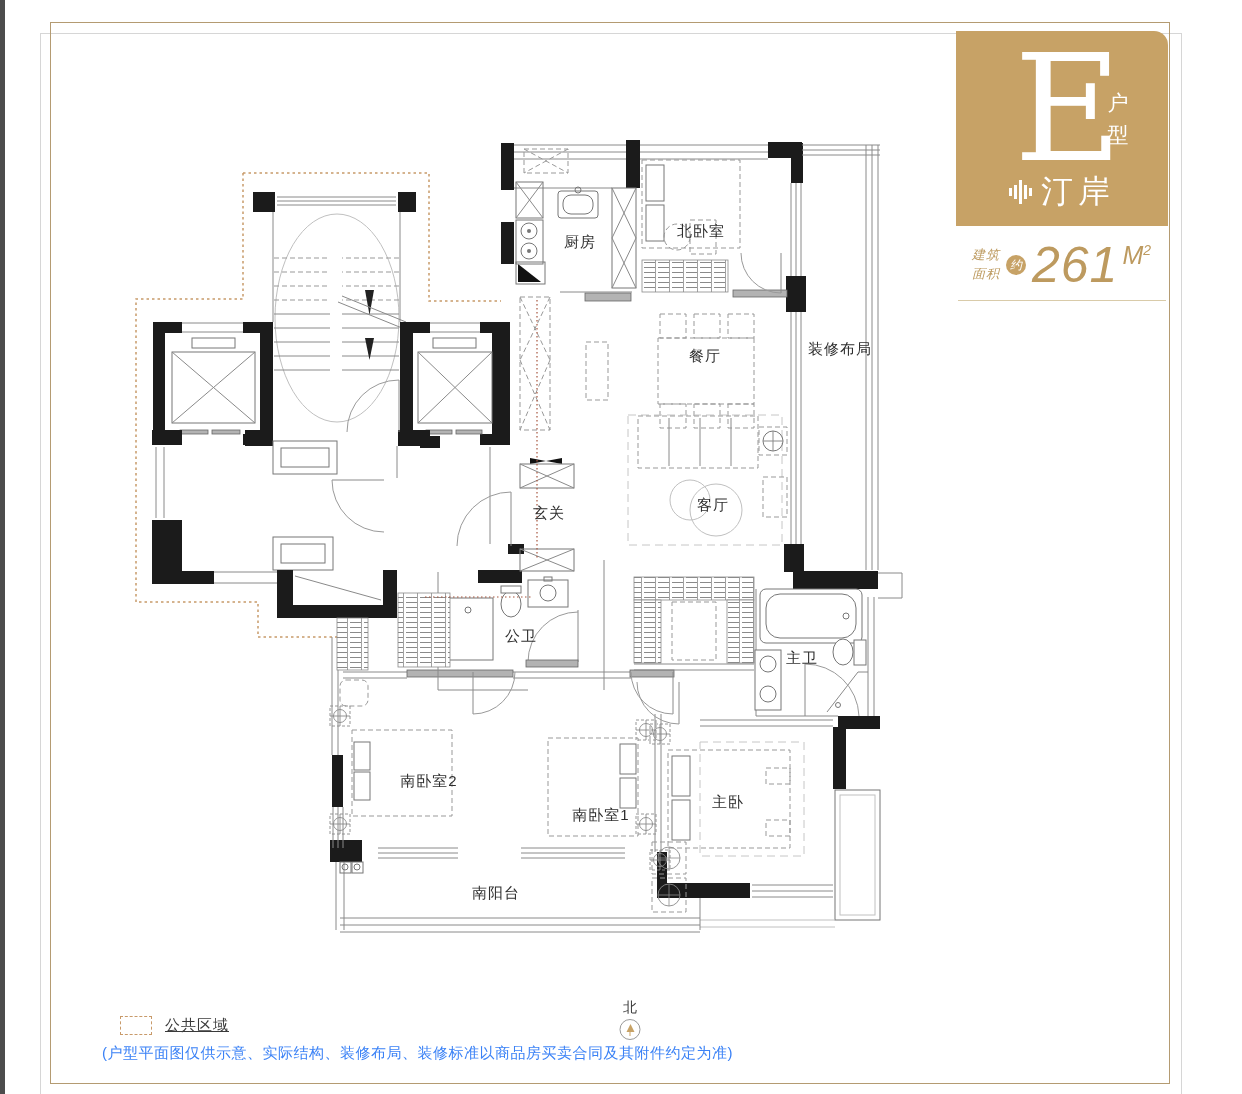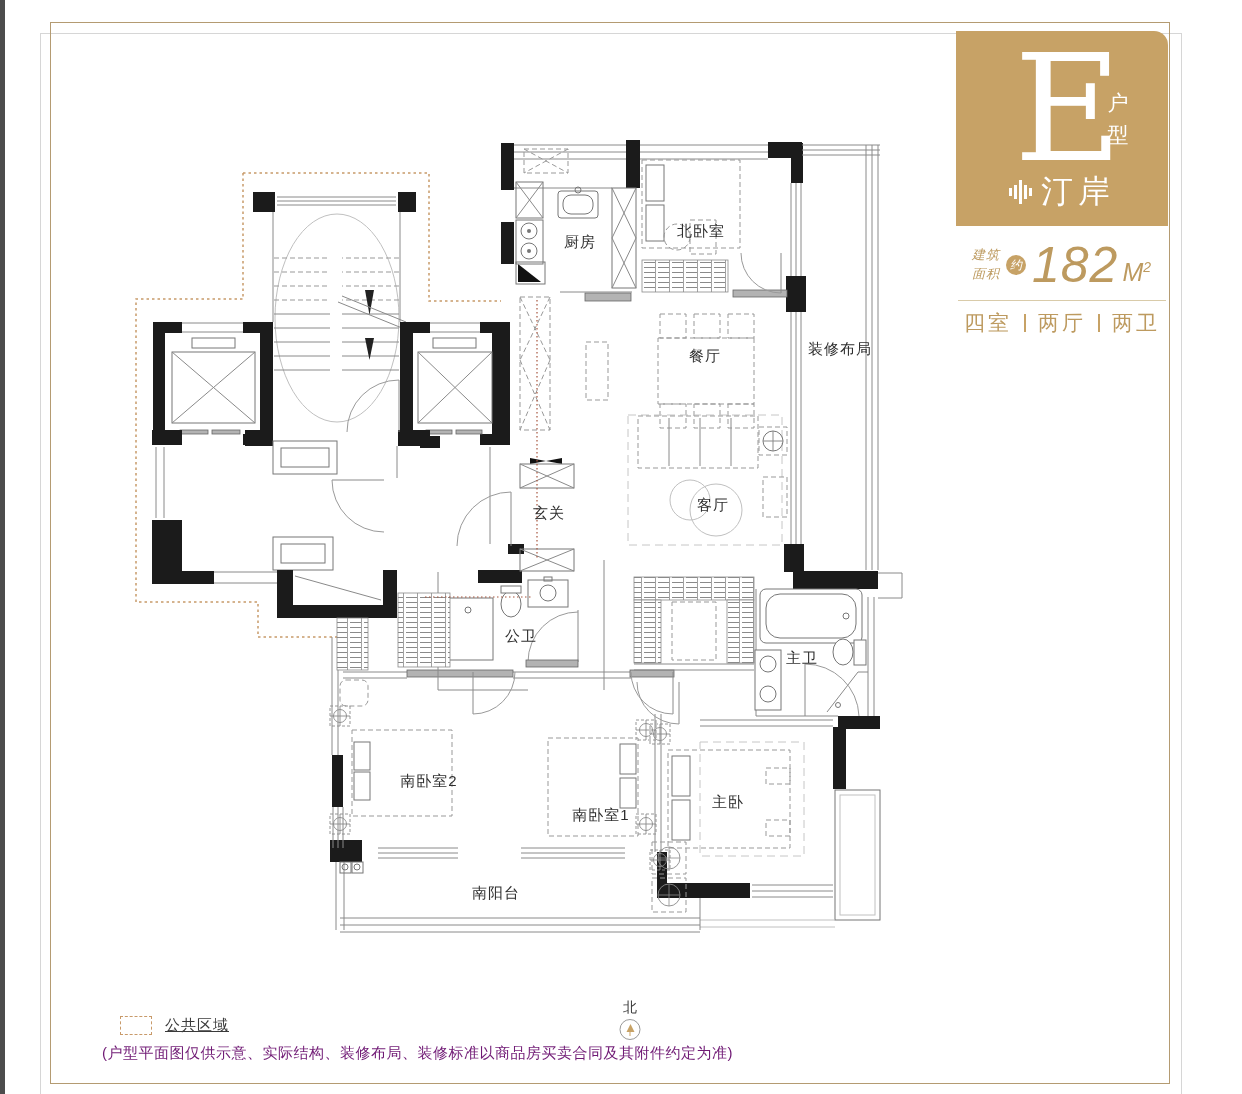--- a/index.html
+++ b/index.html
@@ -43,40 +43,40 @@
   .brand-icon{display:flex;align-items:center;gap:2.5px;height:26px;}
   .brand-icon i{display:block;width:2.6px;background:#fff;}
   .brand-text{font-size:32px;letter-spacing:5px;font-weight:normal;}
 
   .area-panel{position:absolute;left:956px;top:240px;width:212px;color:#bd9a5f;}
   .area-row{display:flex;align-items:center;gap:6px;padding-left:16px;font-style:italic;}
   .area-label{font-size:13px;line-height:1.45;letter-spacing:1px;}
   .approx{width:20px;height:20px;border-radius:50%;background:#c7a266;color:#fff;
         font-size:12px;display:flex;align-items:center;justify-content:center;flex:0 0 20px;}
   .area-num{font-size:50px;font-weight:500;letter-spacing:1px;line-height:1;}
-  .area-unit{font-size:25px;font-weight:500;align-self:flex-end;margin:0 0 3px -2px;}
+  .area-unit{font-size:25px;font-weight:500;align-self:flex-end;margin:0 0 20px -2px;}
   .area-unit sup{font-size:14px;}
   .area-div{border-top:1px solid #d9cba9;margin:10px 2px 8px 2px;}
   .layout-row{display:flex;align-items:center;justify-content:center;gap:12px;
         font-size:21px;letter-spacing:3px;color:#bd9a5f;}
   .vsep{width:2px;height:18px;background:#c7a266;}
 
   
   .legend{position:absolute;left:120px;top:1016px;display:flex;align-items:center;gap:13px;}
   .legend .swatch{width:30px;height:17px;border:1px dashed #c89a6a;}
   .legend .ltext{font-size:15px;color:#3a3a3a;letter-spacing:1px;text-decoration:underline;}
   .compass{position:absolute;left:630px;top:999px;transform:translateX(-50%);
         display:flex;flex-direction:column;align-items:center;gap:2px;}
   .compass .ntext{font-size:14px;color:#3a3a3a;}
   .compass .ring{width:19px;height:19px;border-radius:50%;border:1px solid #9a9a9a;
         display:flex;flex-direction:column;align-items:center;justify-content:center;}
   .compass .needle{width:0;height:0;border-left:4.5px solid transparent;
         border-right:4.5px solid transparent;border-bottom:8px solid #c7a266;}
   .compass .stem{width:1.5px;height:4px;background:#c7a266;}
-  .disclaimer{position:absolute;left:102px;top:1044px;font-size:15px;color:#701a75;letter-spacing:.5px;}
+  .disclaimer{position:absolute;left:102px;top:1044px;font-size:15px;color:#3b82f6;letter-spacing:.5px;}
 </style>
 </head>
 <body>
 
 <div class="page">
   <div class="edge-strip"></div>
   <div class="frame-gray"></div>
   <div class="frame-gold"></div>
 
   <svg class="plan" width="1242" height="1094" viewBox="0 0 1242 1094">
@@ -490,31 +490,24 @@
     </div>
   </div>
 
   <div class="area-panel">
     <div class="area-row">
       <div class="area-label">
         <div>建筑</div>
         <div>面积</div>
       </div>
       <div class="approx">约</div>
-      <div class="area-num">182</div>
+      <div class="area-num">261</div>
       <div class="area-unit"><span>M</span><sup>2</sup></div>
     </div>
     <div class="area-div"></div>
-    <div class="layout-row">
-      <span>四室</span>
-      <span class="vsep"></span>
-      <span>两厅</span>
-      <span class="vsep"></span>
-      <span>两卫</span>
-    </div>
   </div>
 
   <div class="legend">
     <span class="swatch"></span>
     <span class="ltext">公共区域</span>
   </div>
 
   <div class="compass">
     <span class="ntext">北</span>
     <span class="ring">

